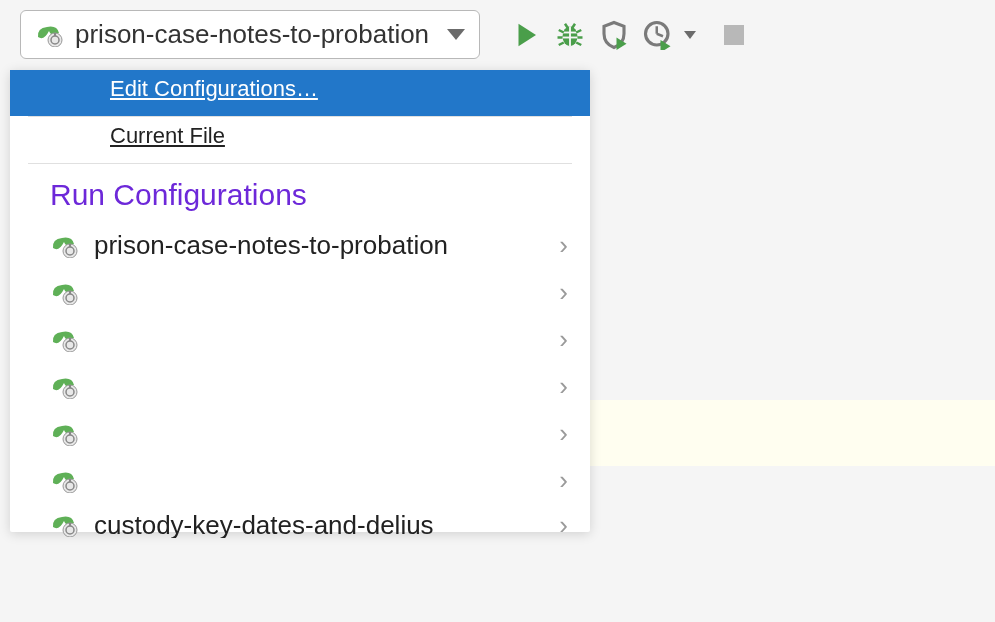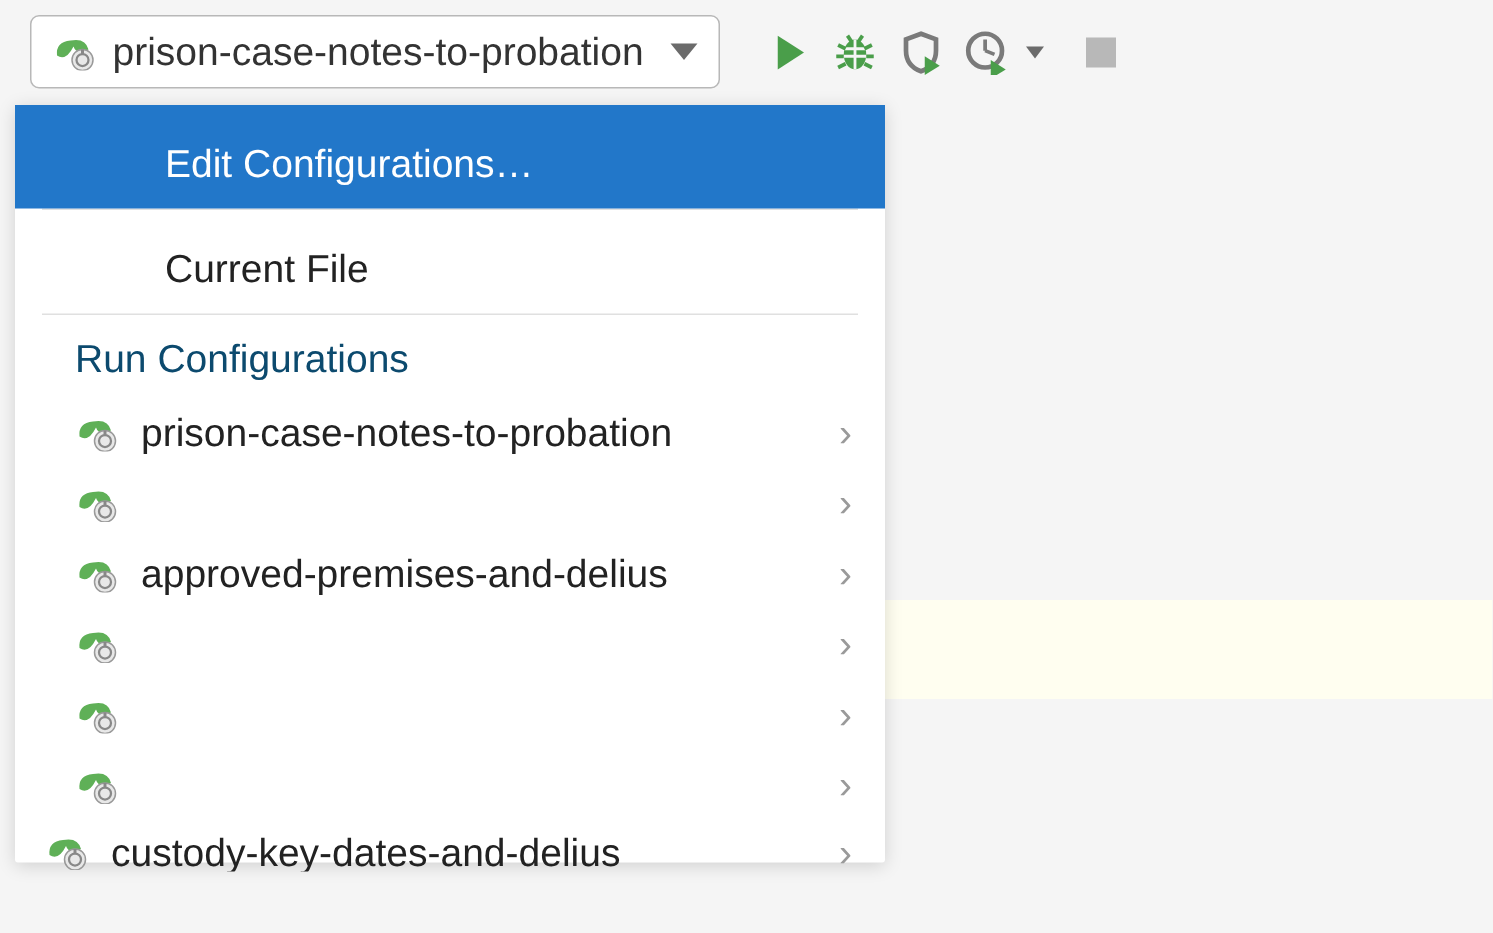--- a/index.html
+++ b/index.html
@@ -80,38 +80,39 @@
       top: 70px;
       left: 10px;
       width: 580px;
       background: #fff;
       box-shadow: 0 2px 12px rgba(0,0,0,0.15);
       border-radius: 2px;
     }
     .dropdown-item {
       display: flex;
       align-items: center;
-      padding: 24px 22px 14px 100px;
-      font-size: 26px;
+      padding: 6px 22px 14px 100px;
+      font-size: 22px;
       color: #222;
       cursor: pointer;
       position: relative;
+      text-decoration: underline;
     }
     .dropdown-item.selected {
       background: #2277c9;
       color: #fff;
     }
     .dropdown-divider {
       height: 1px;
       background: #e0e0e0;
       margin: 0 18px;
     }
     .section-header {
-      font-size: 26px;
-      color: #0c4a6e;
+      font-size: 30px;
+      color: #6d28d9;
       padding: 14px 6px 10px 40px;
       cursor: default;
     }
     .config-row {
       display: flex;
       align-items: center;
       padding: 8px 22px 8px 40px;
       font-size: 26px;
       color: #222;
       cursor: pointer;
@@ -232,57 +233,56 @@
   </div>
   <div class="config-row">
     <span class="spring-icon">
       <svg viewBox="0 0 30 24">
           <path d="M 3 14 Q 2 5 12 4 Q 22 2 24 10 Q 16 14 14 8 Q 9 18 3 14 Z" fill="#5fb057"></path>
           <circle cx="20" cy="17" r="7" fill="#e8e8e8" stroke="#999" stroke-width="1"></circle>
           <circle cx="20" cy="17" r="4" fill="none" stroke="#888" stroke-width="1.5"></circle>
           <line x1="20" y1="10" x2="20" y2="13" stroke="#888" stroke-width="2"></line>
         </svg>
     </span>
-    <span class="name">approved-premises-and-delius</span>
-    <span class="chevron">›</span>
-  </div>
-  <div class="config-row">
-    <span class="spring-icon">
-      <svg viewBox="0 0 30 24">
-          <path d="M 3 14 Q 2 5 12 4 Q 22 2 24 10 Q 16 14 14 8 Q 9 18 3 14 Z" fill="#5fb057"></path>
-          <circle cx="20" cy="17" r="7" fill="#e8e8e8" stroke="#999" stroke-width="1"></circle>
-          <circle cx="20" cy="17" r="4" fill="none" stroke="#888" stroke-width="1.5"></circle>
-          <line x1="20" y1="10" x2="20" y2="13" stroke="#888" stroke-width="2"></line>
-        </svg>
-    </span>
-    <span class="chevron">›</span>
-  </div>
-  <div class="config-row">
-    <span class="spring-icon">
-      <svg viewBox="0 0 30 24">
-          <path d="M 3 14 Q 2 5 12 4 Q 22 2 24 10 Q 16 14 14 8 Q 9 18 3 14 Z" fill="#5fb057"></path>
-          <circle cx="20" cy="17" r="7" fill="#e8e8e8" stroke="#999" stroke-width="1"></circle>
-          <circle cx="20" cy="17" r="4" fill="none" stroke="#888" stroke-width="1.5"></circle>
-          <line x1="20" y1="10" x2="20" y2="13" stroke="#888" stroke-width="2"></line>
-        </svg>
-    </span>
-    <span class="chevron">›</span>
-  </div>
-  <div class="config-row">
-    <span class="spring-icon">
-      <svg viewBox="0 0 30 24">
-          <path d="M 3 14 Q 2 5 12 4 Q 22 2 24 10 Q 16 14 14 8 Q 9 18 3 14 Z" fill="#5fb057"></path>
-          <circle cx="20" cy="17" r="7" fill="#e8e8e8" stroke="#999" stroke-width="1"></circle>
-          <circle cx="20" cy="17" r="4" fill="none" stroke="#888" stroke-width="1.5"></circle>
-          <line x1="20" y1="10" x2="20" y2="13" stroke="#888" stroke-width="2"></line>
-        </svg>
-    </span>
-    <span class="chevron">›</span>
-  </div>
-  <div class="config-row" style="padding-bottom:0; margin-bottom:-6px; overflow:hidden; height:34px;padding-left:20px;">
+    <span class="chevron">›</span>
+  </div>
+  <div class="config-row">
+    <span class="spring-icon">
+      <svg viewBox="0 0 30 24">
+          <path d="M 3 14 Q 2 5 12 4 Q 22 2 24 10 Q 16 14 14 8 Q 9 18 3 14 Z" fill="#5fb057"></path>
+          <circle cx="20" cy="17" r="7" fill="#e8e8e8" stroke="#999" stroke-width="1"></circle>
+          <circle cx="20" cy="17" r="4" fill="none" stroke="#888" stroke-width="1.5"></circle>
+          <line x1="20" y1="10" x2="20" y2="13" stroke="#888" stroke-width="2"></line>
+        </svg>
+    </span>
+    <span class="chevron">›</span>
+  </div>
+  <div class="config-row">
+    <span class="spring-icon">
+      <svg viewBox="0 0 30 24">
+          <path d="M 3 14 Q 2 5 12 4 Q 22 2 24 10 Q 16 14 14 8 Q 9 18 3 14 Z" fill="#5fb057"></path>
+          <circle cx="20" cy="17" r="7" fill="#e8e8e8" stroke="#999" stroke-width="1"></circle>
+          <circle cx="20" cy="17" r="4" fill="none" stroke="#888" stroke-width="1.5"></circle>
+          <line x1="20" y1="10" x2="20" y2="13" stroke="#888" stroke-width="2"></line>
+        </svg>
+    </span>
+    <span class="chevron">›</span>
+  </div>
+  <div class="config-row">
+    <span class="spring-icon">
+      <svg viewBox="0 0 30 24">
+          <path d="M 3 14 Q 2 5 12 4 Q 22 2 24 10 Q 16 14 14 8 Q 9 18 3 14 Z" fill="#5fb057"></path>
+          <circle cx="20" cy="17" r="7" fill="#e8e8e8" stroke="#999" stroke-width="1"></circle>
+          <circle cx="20" cy="17" r="4" fill="none" stroke="#888" stroke-width="1.5"></circle>
+          <line x1="20" y1="10" x2="20" y2="13" stroke="#888" stroke-width="2"></line>
+        </svg>
+    </span>
+    <span class="chevron">›</span>
+  </div>
+  <div class="config-row" style="padding-bottom:0; margin-bottom:-6px; overflow:hidden; height:34px;">
     <span class="spring-icon">
       <svg viewBox="0 0 30 24">
           <path d="M 3 14 Q 2 5 12 4 Q 22 2 24 10 Q 16 14 14 8 Q 9 18 3 14 Z" fill="#5fb057"></path>
           <circle cx="20" cy="17" r="7" fill="#e8e8e8" stroke="#999" stroke-width="1"></circle>
           <circle cx="20" cy="17" r="4" fill="none" stroke="#888" stroke-width="1.5"></circle>
           <line x1="20" y1="10" x2="20" y2="13" stroke="#888" stroke-width="2"></line>
         </svg>
     </span>
     <span class="name">custody-key-dates-and-delius</span>
     <span class="chevron">›</span>

